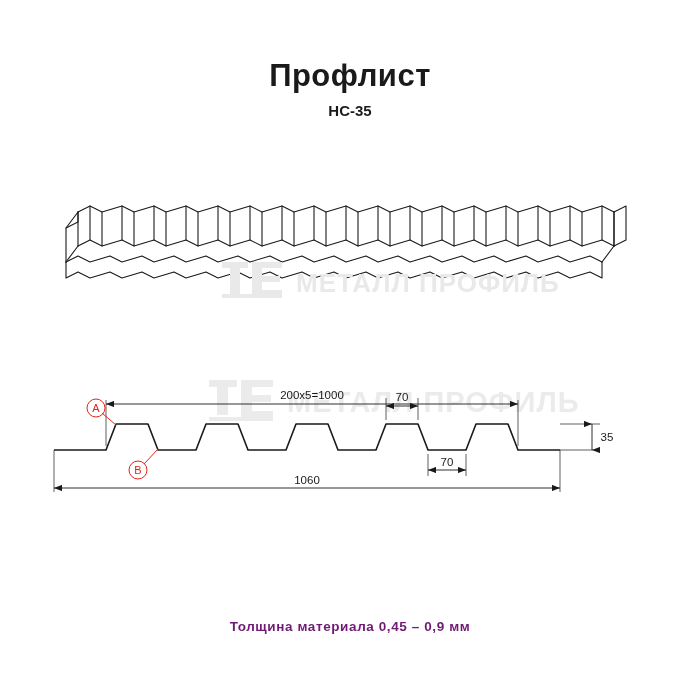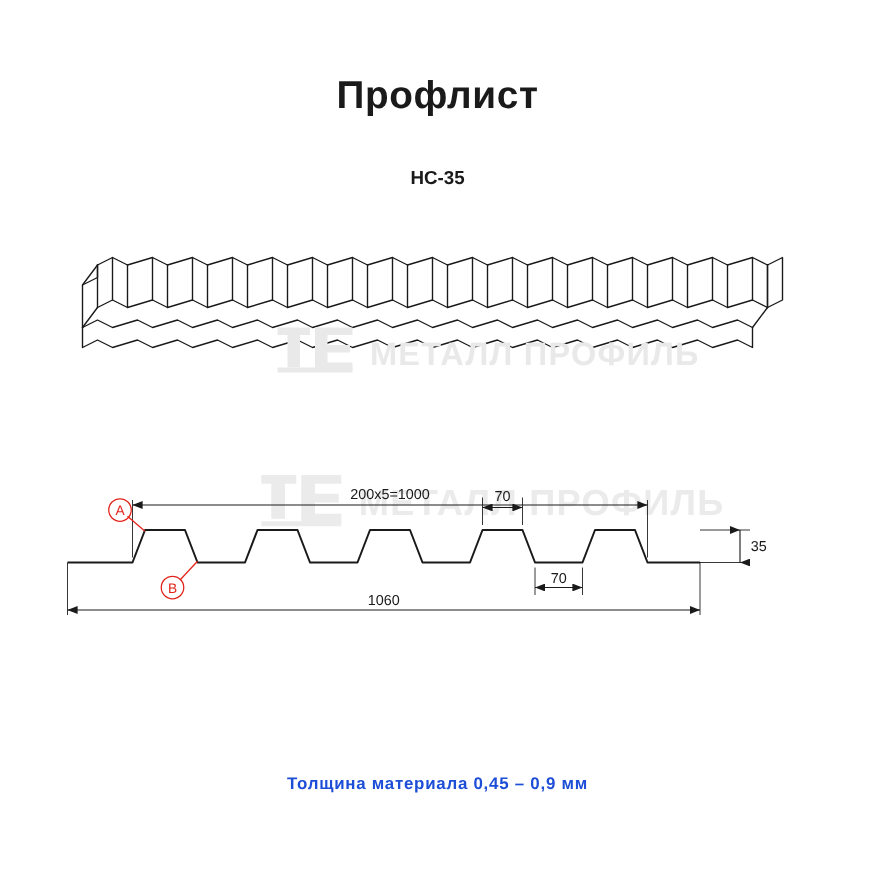--- a/index.html
+++ b/index.html
@@ -34,32 +34,31 @@
   }
   .subtitle {
     position: absolute;
     top: 102px;
     left: 0;
     width: 700px;
     text-align: center;
     font-size: 15px;
     font-weight: bold;
     color: #1a1a1a;
-    margin-top: 32px;
   }
   .footer-note {
     position: absolute;
     top: 619px;
     left: 0;
     width: 700px;
     text-align: center;
     font-size: 13.5px;
     font-weight: bold;
     letter-spacing: 0.6px;
-    color: #1d4ed8;
+    color: #701a75;
   }
   .iso-wrap {
     position: absolute;
     top: 150px;
     left: 60px;
     width: 580px;
     height: 190px;
   }
   .draw-wrap {
     position: absolute;

